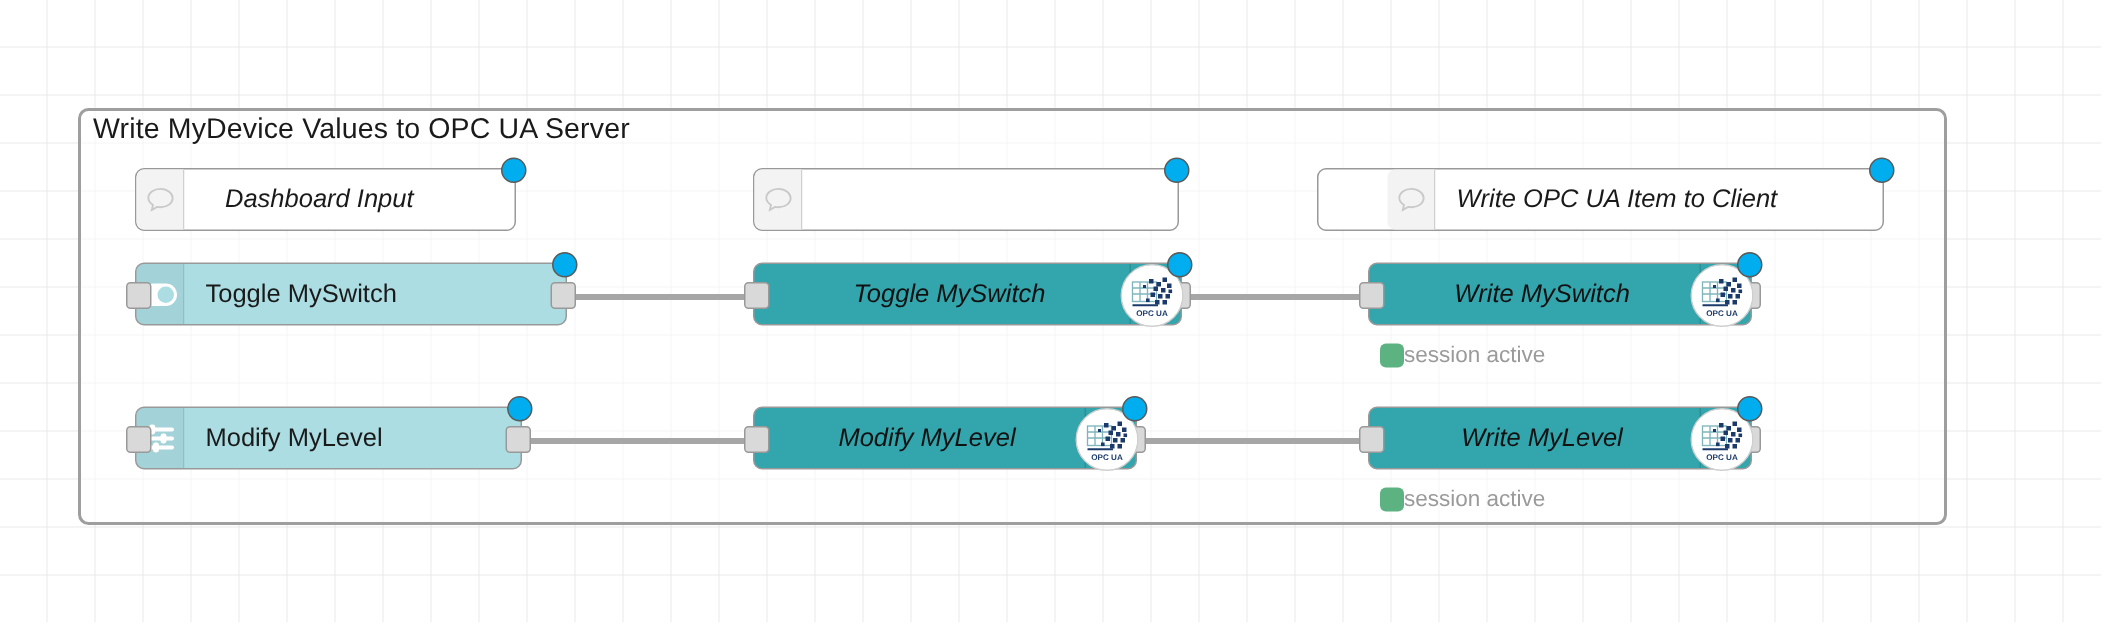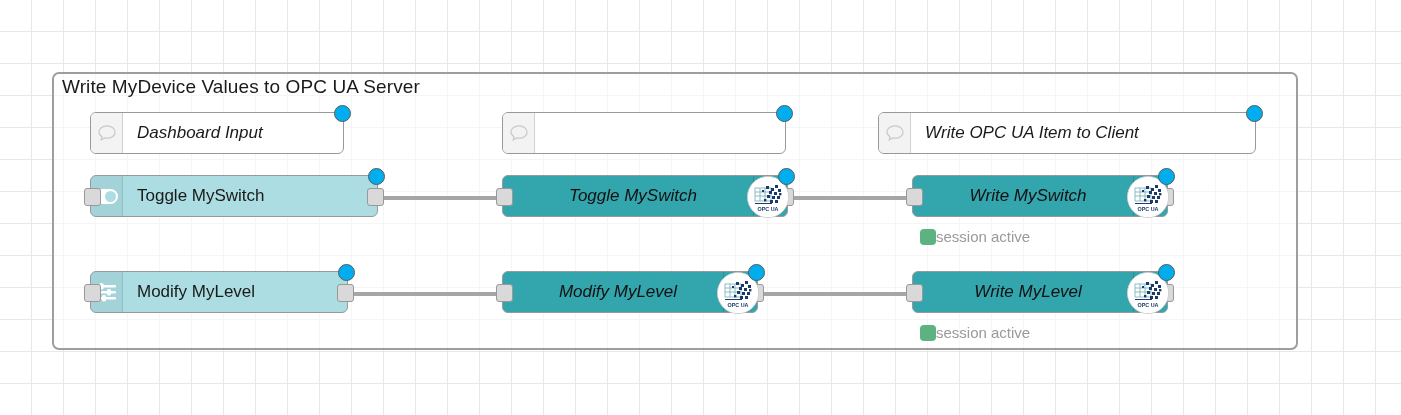--- a/index.html
+++ b/index.html
@@ -218,21 +218,21 @@
 <div id="canvas">
 
   <div class="group-box"></div>
   <div class="group-title">Write MyDevice Values to OPC UA Server</div>
 
   <div class="wire" style="left:378px; top:196px; width:124px;"></div>
   <div class="wire" style="left:788px; top:196px; width:124px;"></div>
   <div class="wire" style="left:348px; top:292px; width:154px;"></div>
   <div class="wire" style="left:758px; top:292px; width:154px;"></div>
 
-  <div class="node comment" style="left:90px; top:112px; width:254px;">
+  <div class="node comment" style="left:90px; top:112px; width:254px;gap:13px;">
     <div class="node-icon-box">
       <svg class="icon-comment" viewBox="0 0 24 22">
         <path d="M12 2.2C6.7 2.2 2.6 5.3 2.6 9.1c0 2.2 1.4 4.2 3.6 5.5l-.9 3.8 4.1-2.3c.8.2 1.7.3 2.6.3 5.3 0 9.4-3.1 9.4-6.9S17.3 2.2 12 2.2z" fill="none" stroke="#c9c9c9" stroke-width="1.4"></path>
       </svg>
     </div>
     <div class="node-label">Dashboard Input</div>
     <div class="sel-dot" style="right:-8px; top:-8px;"></div>
   </div>
 
   <div class="node dash" style="left:90px; top:175px; width:288px;">
@@ -340,21 +340,21 @@
             <rect x="14" y="13" width="2" height="2"></rect>
         </g>
         <line x1="7" y1="26.5" x2="24" y2="26.5" stroke="#1b3a6b" stroke-width="1.2"></line>
         <text x="20" y="33.5" font-family="Liberation Sans, sans-serif" font-size="5.4" font-weight="bold" fill="#1b3a6b" text-anchor="middle">OPC UA</text>
       </svg>
     </div>
     <div class="port out"></div>
     <div class="sel-dot" style="right:-8px; top:-8px;"></div>
   </div>
 
-  <div class="node comment" style="left:878px; top:112px; width:378px;">
+  <div class="node comment" style="left:878px; top:112px; width:378px;padding-left:46px;">
     <div class="node-icon-box">
       <svg class="icon-comment" viewBox="0 0 24 22">
         <path d="M12 2.2C6.7 2.2 2.6 5.3 2.6 9.1c0 2.2 1.4 4.2 3.6 5.5l-.9 3.8 4.1-2.3c.8.2 1.7.3 2.6.3 5.3 0 9.4-3.1 9.4-6.9S17.3 2.2 12 2.2z" fill="none" stroke="#c9c9c9" stroke-width="1.4"></path>
       </svg>
     </div>
     <div class="node-label">Write OPC UA Item to Client</div>
     <div class="sel-dot" style="right:-8px; top:-8px;"></div>
   </div>
 
   <div class="node opcua" style="left:912px; top:175px; width:256px;">

